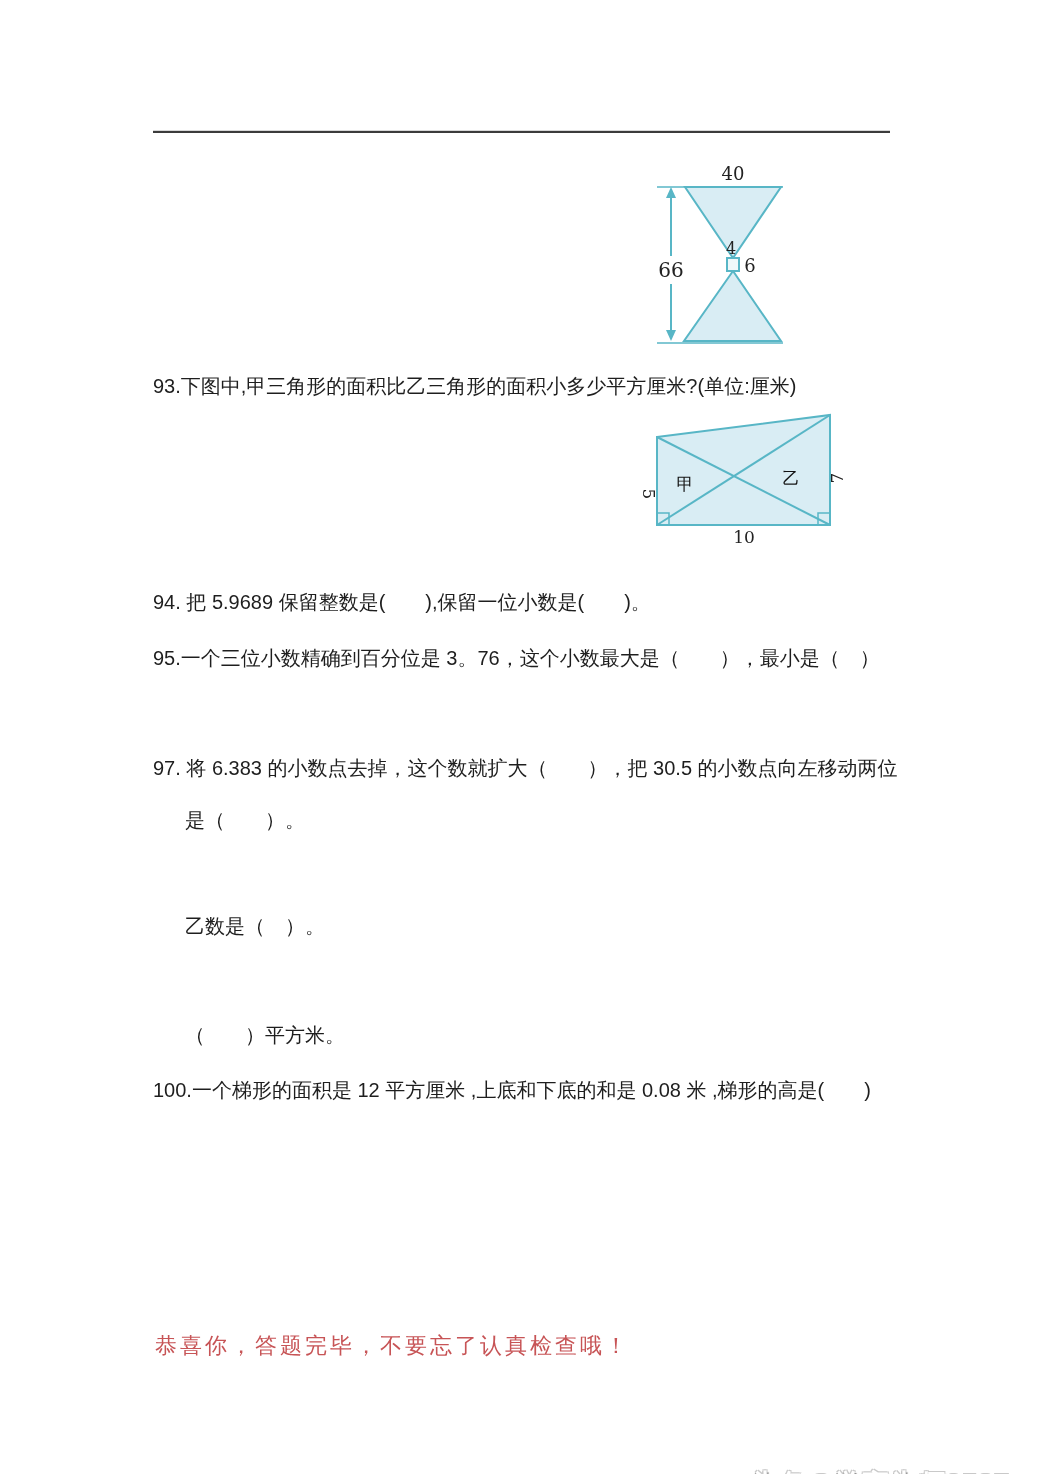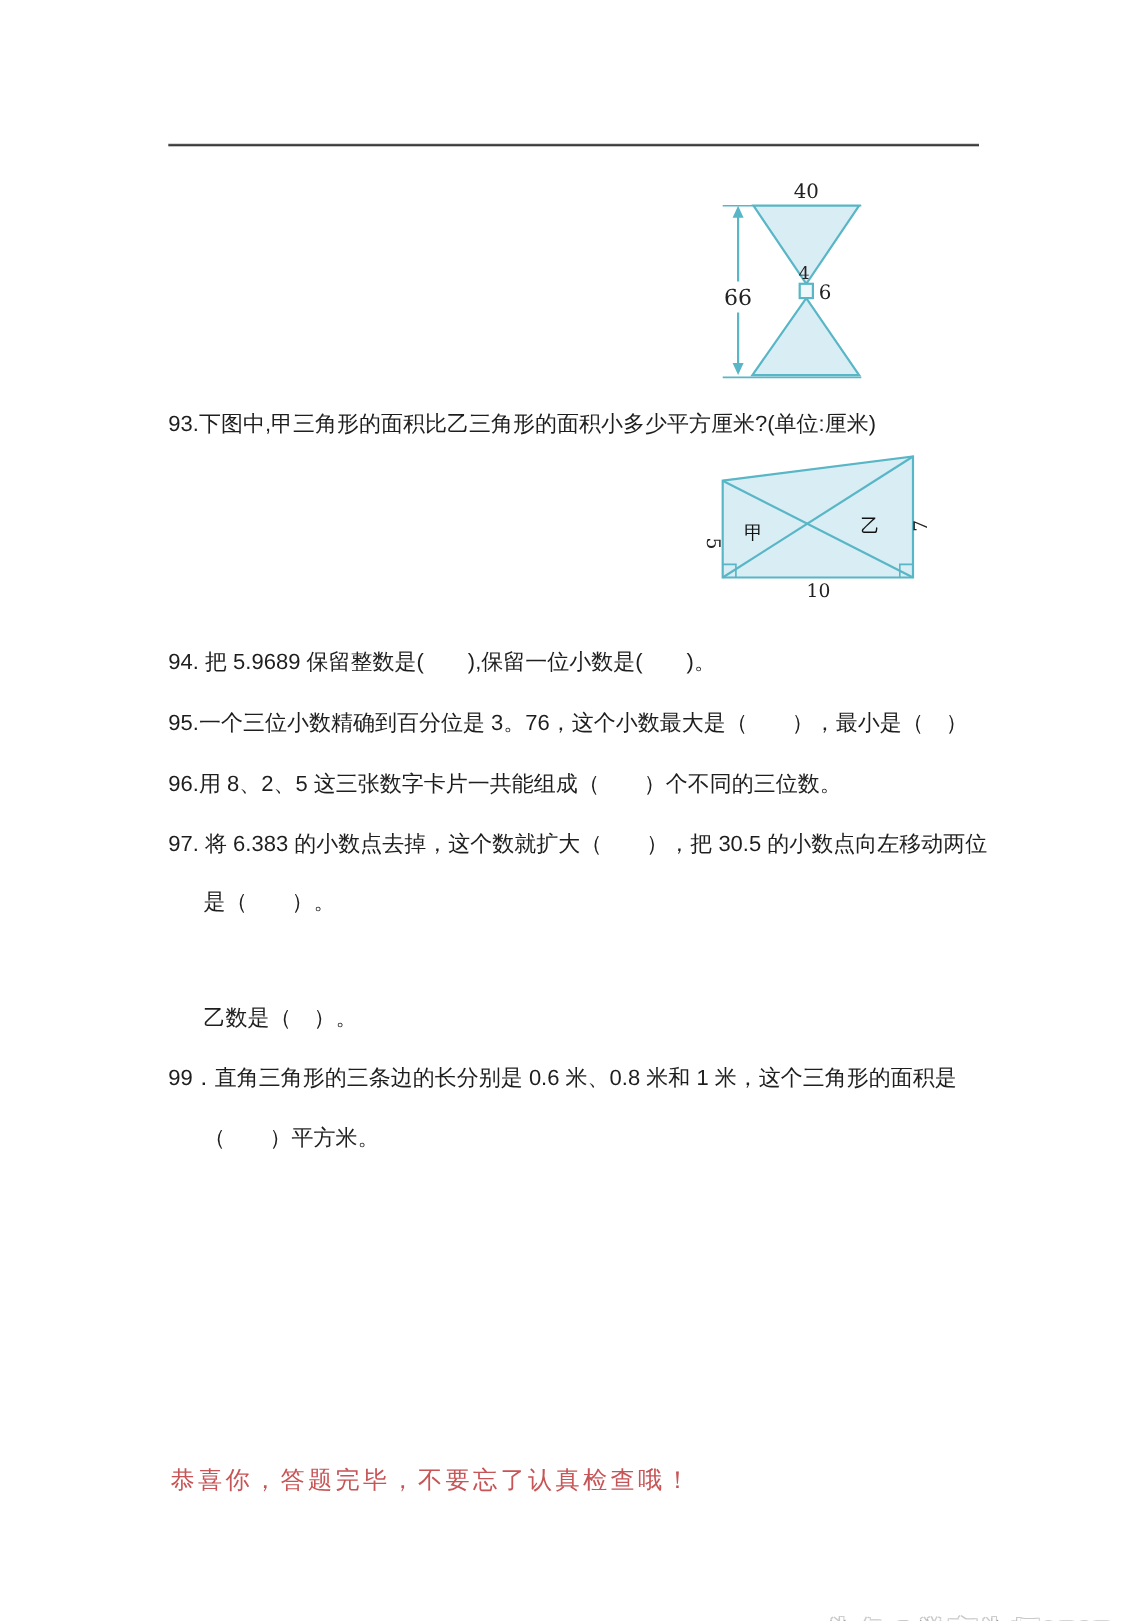--- a/index.html
+++ b/index.html
@@ -107,24 +107,23 @@
       <text x="57" y="82" font-size="17" fill="#111" text-anchor="middle" font-family="Liberation Sans, sans-serif">甲</text>
       <text x="163" y="76" font-size="17" fill="#111" text-anchor="middle" font-family="Liberation Sans, sans-serif">乙</text>
       <text x="15" y="86" class="figlabel" font-size="17" text-anchor="middle" transform="rotate(90 15 86)">5</text>
       <text x="215" y="70" class="figlabel" font-size="17" text-anchor="middle" transform="rotate(-90 215 70)">7</text>
       <text x="116" y="135" class="figlabel" font-size="17" text-anchor="middle">10</text>
     </svg>
   </div>
 
   <div class="qline" style="top:552px">94. 把 5.9689 保留整数是(　　),保留一位小数是(　　)。</div>
   <div class="qline" style="top:608px">95.一个三位小数精确到百分位是 3。76，这个小数最大是（　　），最小是（　）</div>
-  <div class="qline" style="top:663px">96.用 8、2、5 这三张数字卡片一共能组成（　　）个不同的三位数。</div>
   <div class="qline" style="top:718px">97. 将 6.383 的小数点去掉，这个数就扩大（　　），把 30.5 的小数点向左移动两位</div>
   <div class="qline indent" style="top:770px">是（　　）。</div>
   <div class="qline indent" style="top:876px">乙数是（　）。</div>
-  <div class="qline" style="top:930px">99．直角三角形的三条边的长分别是 0.6 米、0.8 米和 1 米，这个三角形的面积是</div>
   <div class="qline indent" style="top:985px">（　　）平方米。</div>
+  <div class="qline" style="top:1040px">100.一个梯形的面积是 12 平方厘米 ,上底和下底的和是 0.08 米 ,梯形的高是(　　)</div>
 
   <div class="congrats">恭喜你，答题完毕，不要忘了认真检查哦！</div>
 
   <div class="watermark">头条@学高为师0537</div>
 
 </div>
 
 </body></html>

